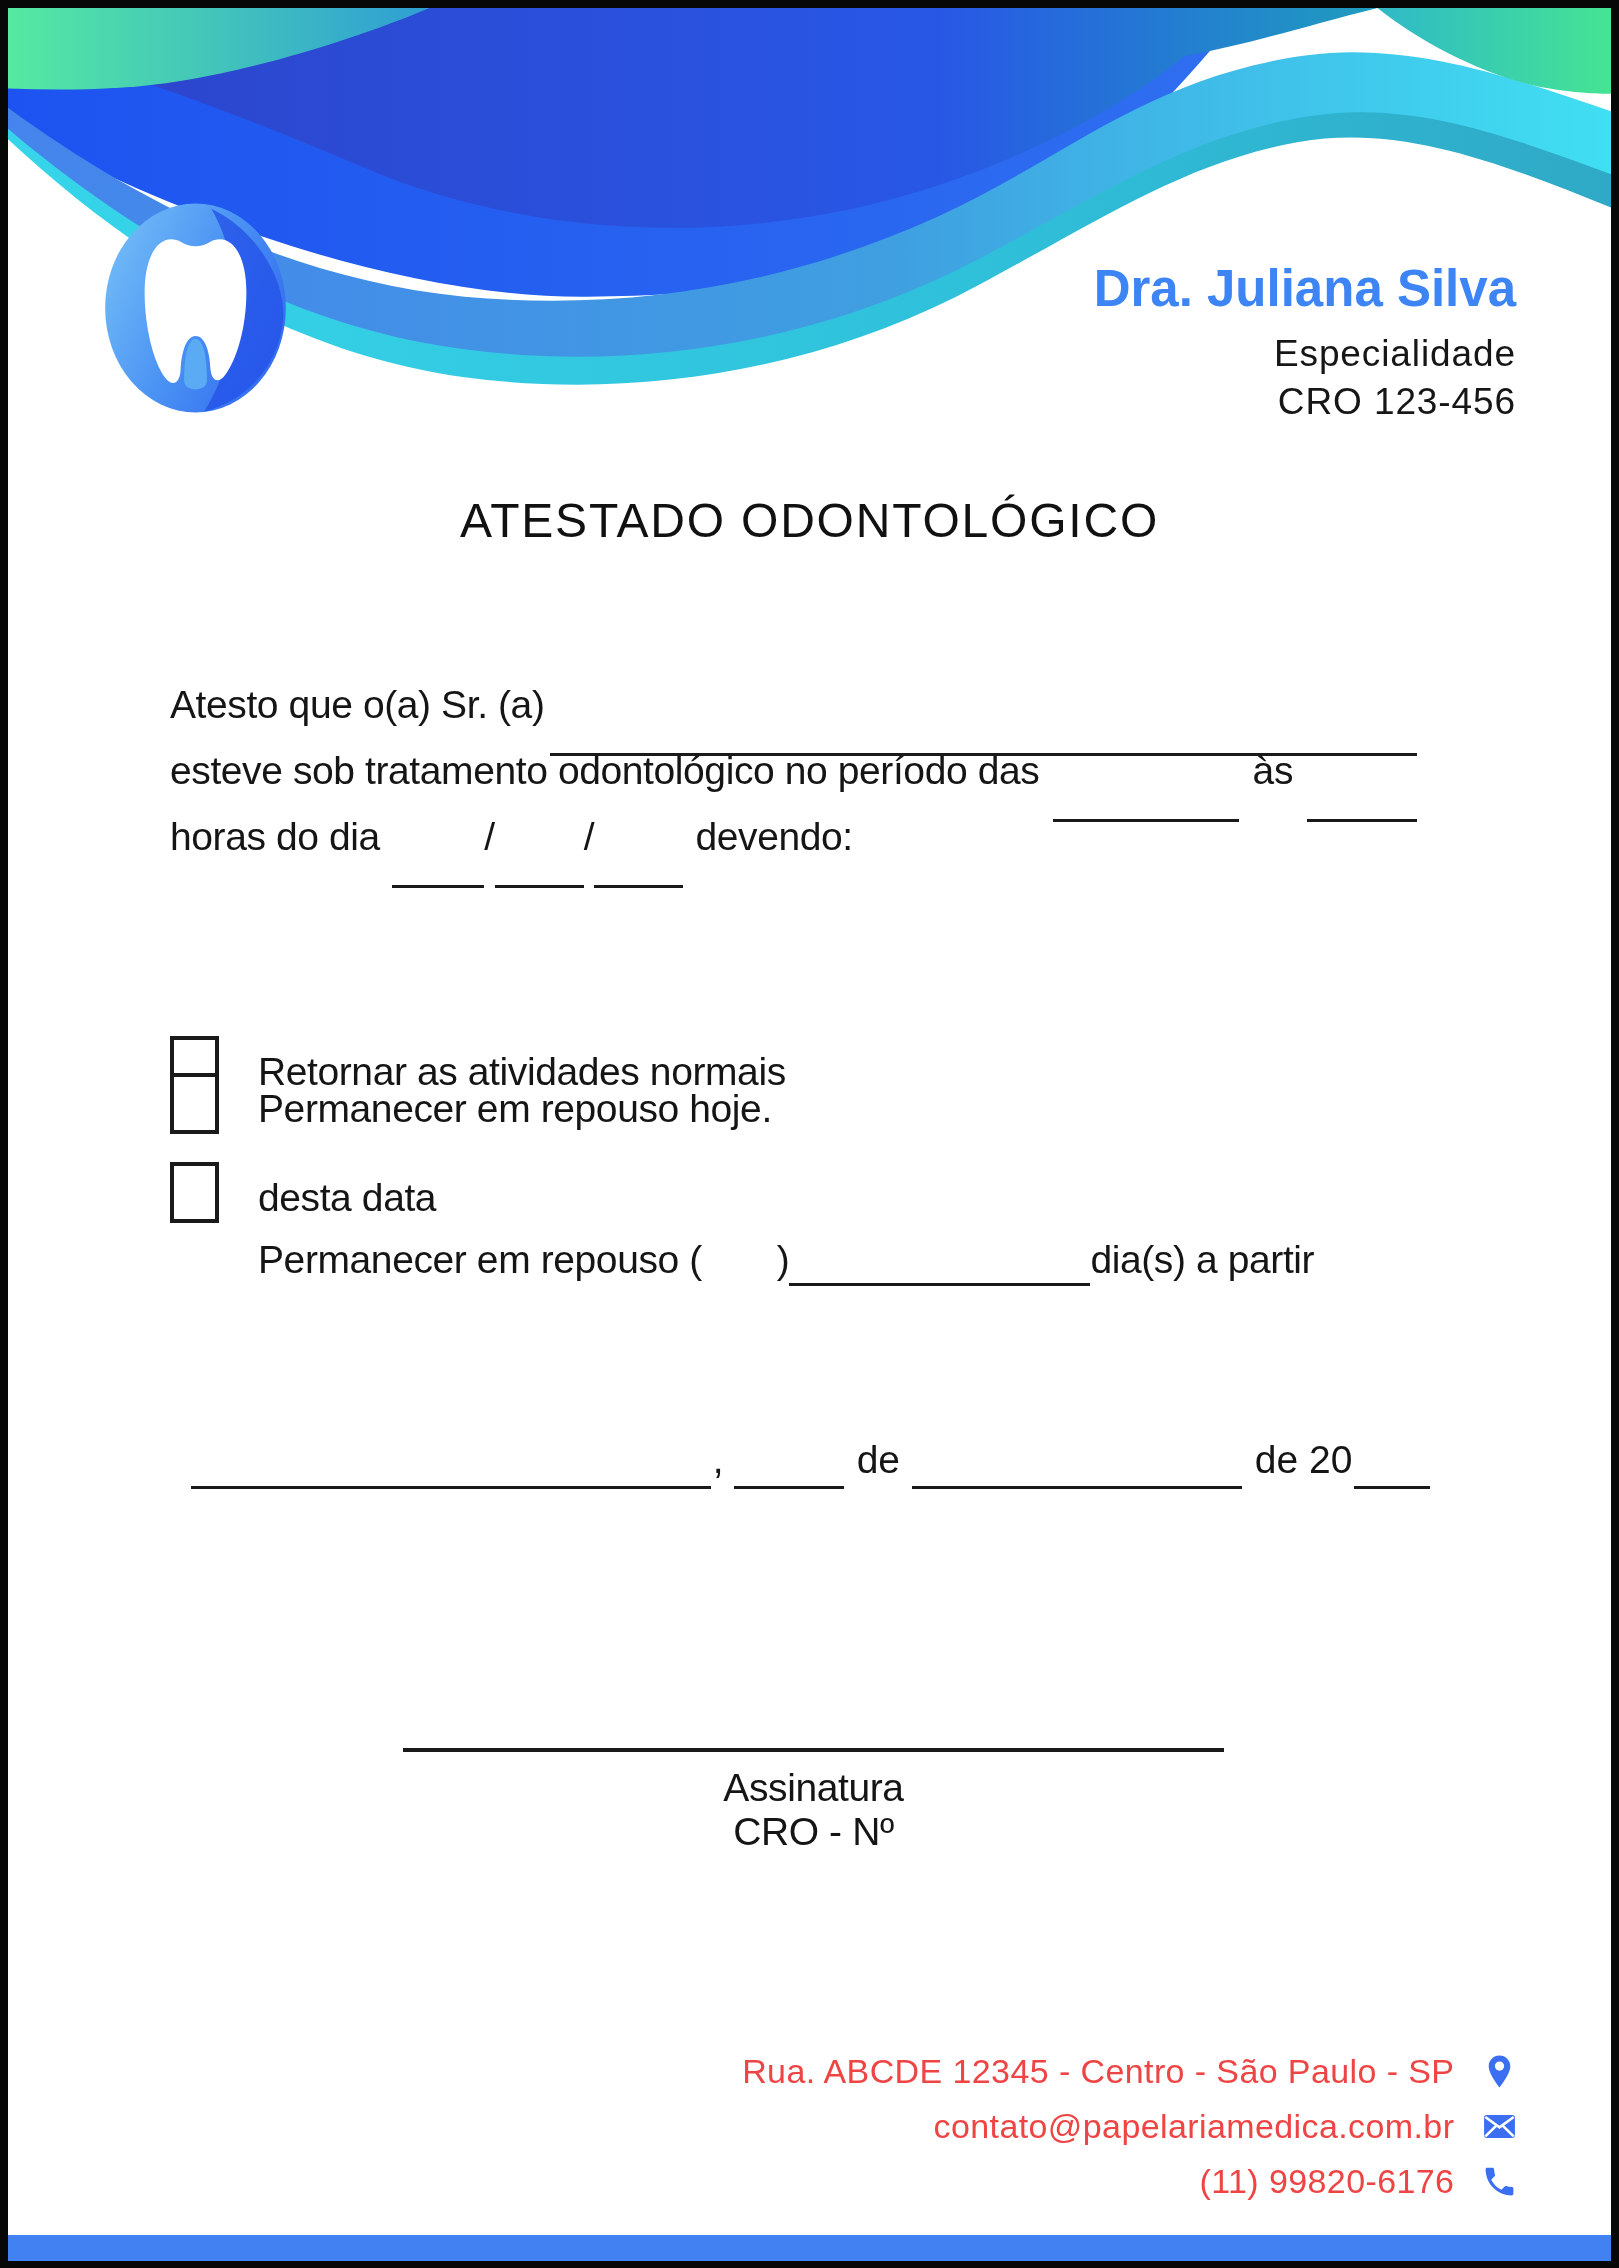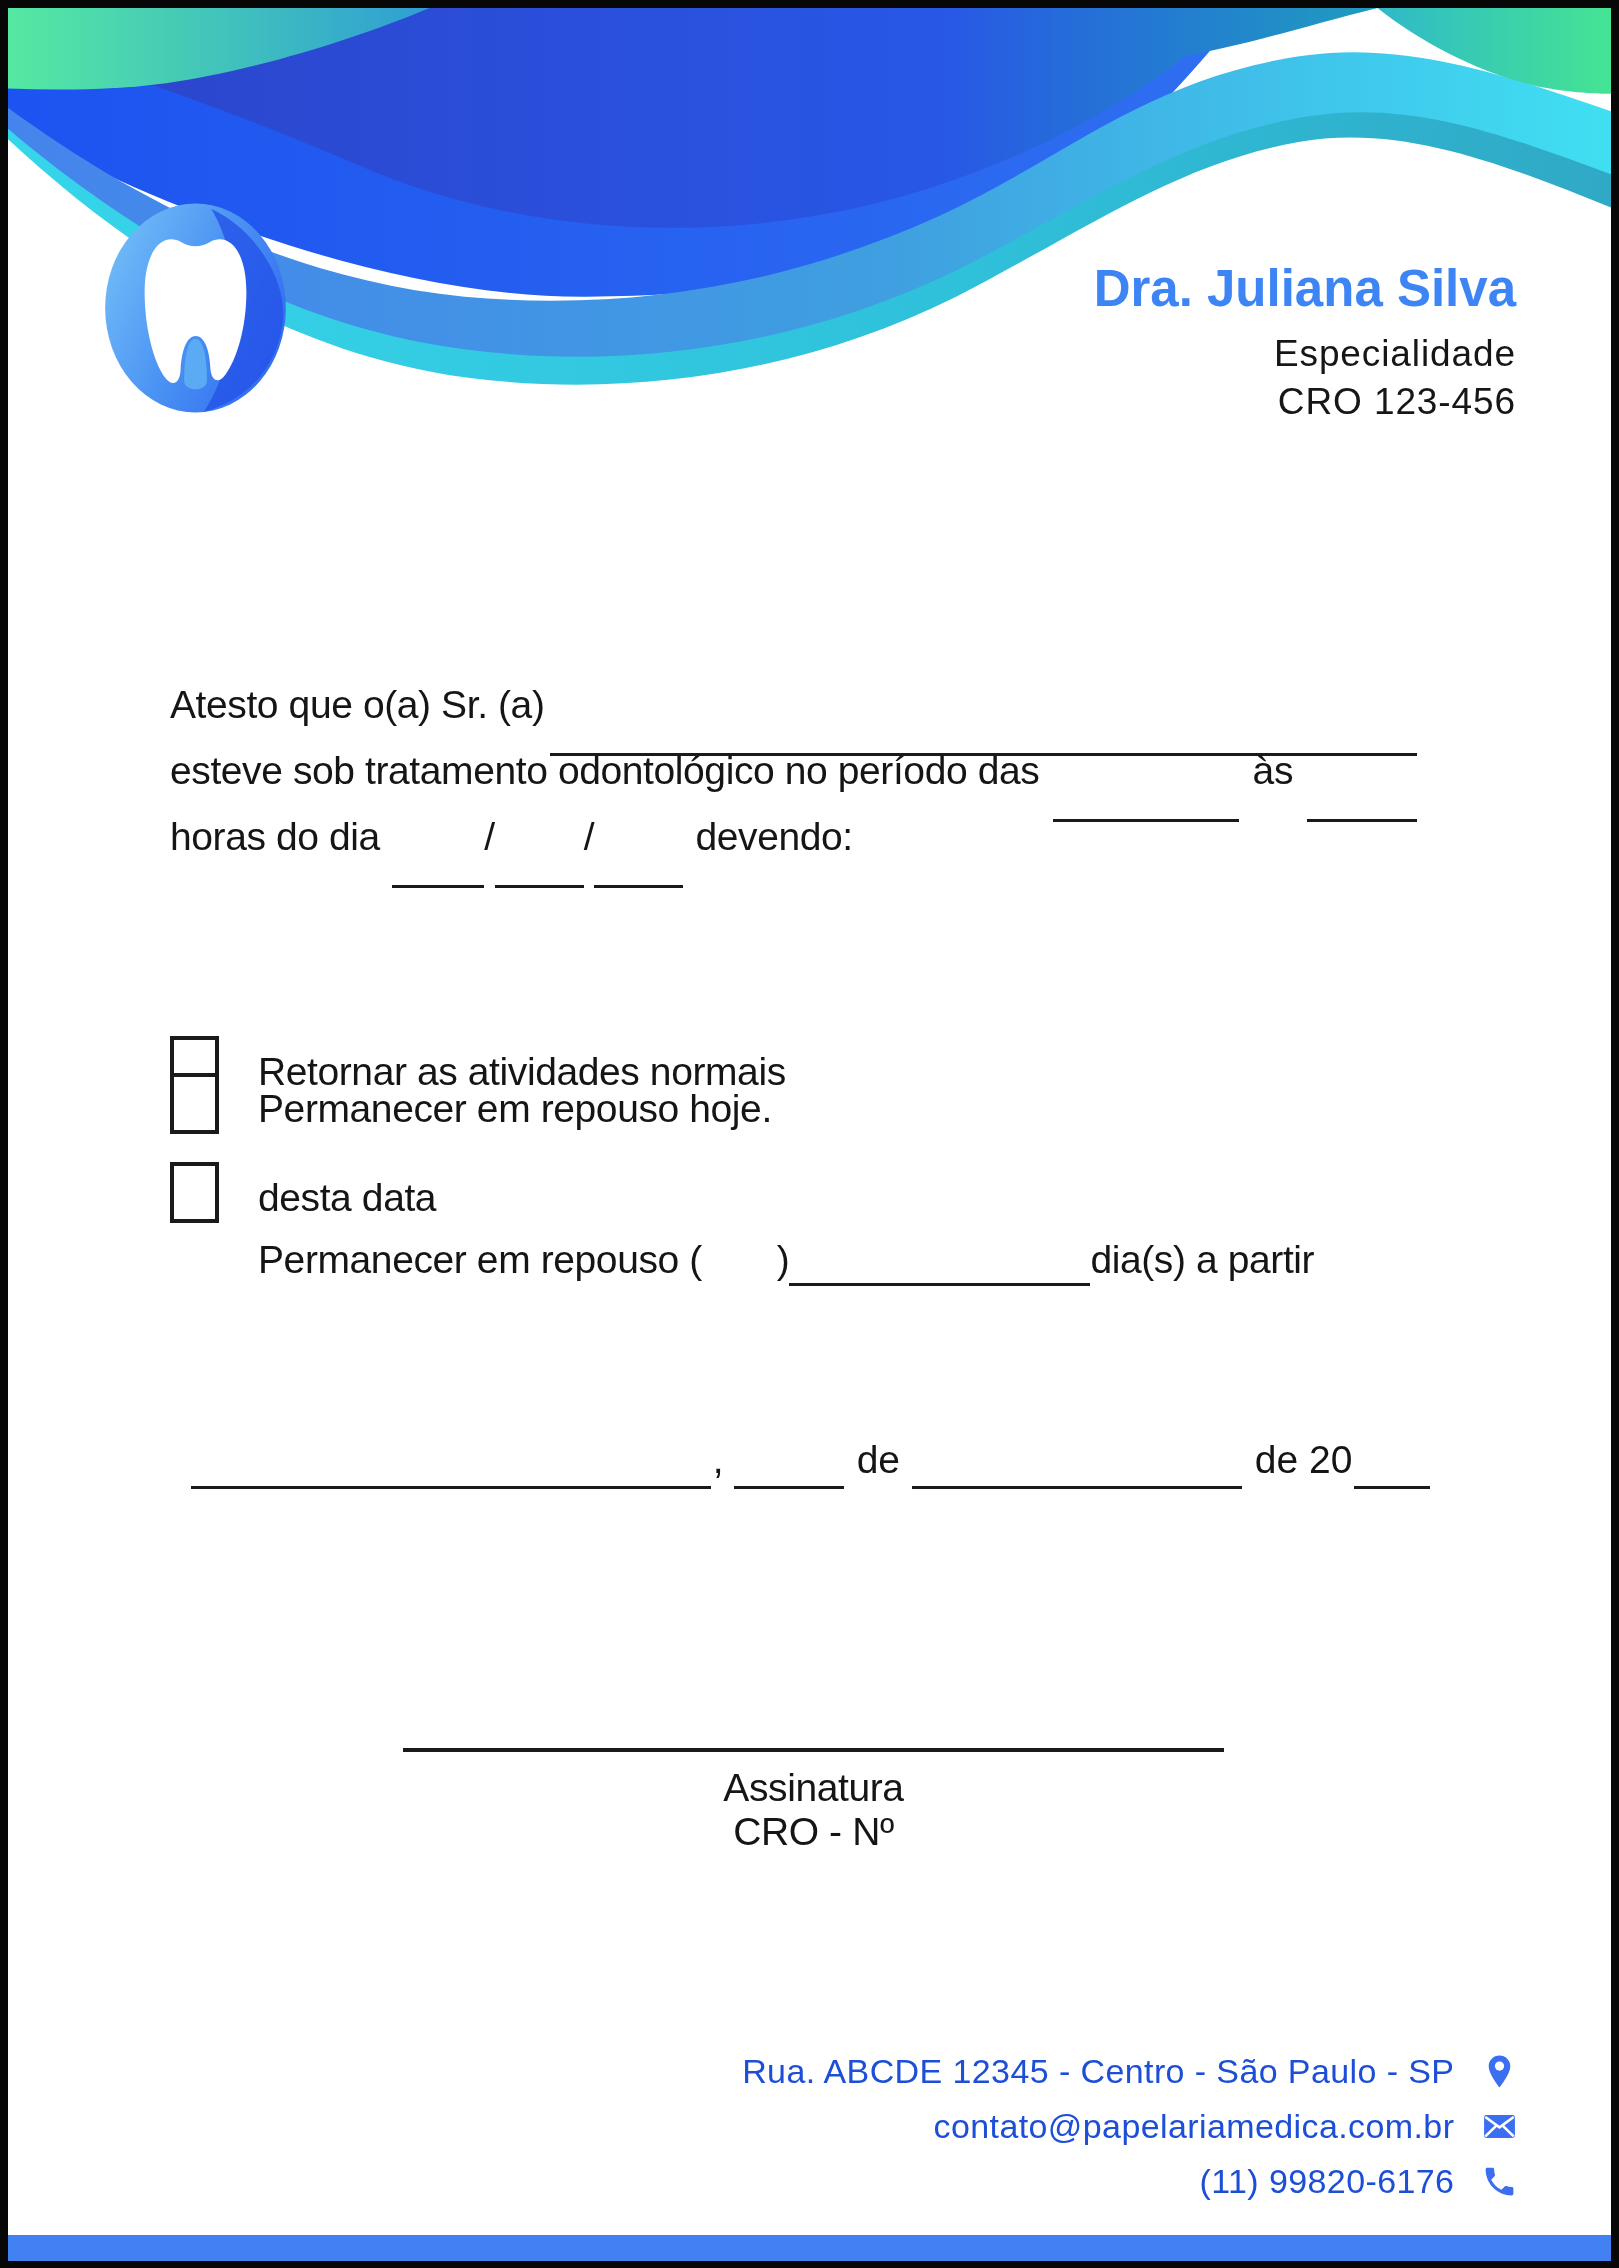--- a/index.html
+++ b/index.html
@@ -43,21 +43,21 @@
   .date-line .t{margin:0 12.4px;}
   .date-line .t.comma{margin:0 10.6px 0 1.8px;}
   .date-line .t.attach{margin-right:1.8px;}
   
   .signature{position:absolute;left:403px;top:1748px;width:821px;text-align:center;}
   .sig-line{height:4.4px;background:#1a1a1a;}
   .sig-label{font-size:39px;margin-top:14px;letter-spacing:-0.4px;}
   .sig-cro{font-size:39px;letter-spacing:-0.4px;}
   
   .footer-row{position:absolute;right:101px;height:43px;display:flex;align-items:center;}
-  .footer-row .txt{font-size:34px;color:#1d4ed8;letter-spacing:0.4px;margin-right:26.6px;white-space:nowrap;}
+  .footer-row .txt{font-size:34px;color:#ef4444;letter-spacing:0.4px;margin-right:26.6px;white-space:nowrap;}
   .footer-row svg{width:37px;height:37px;flex:0 0 auto;}
   .bottom-bar{position:absolute;left:8px;right:8px;bottom:8px;height:26px;}
 </style>
 </head>
 <body>
 
 <div class="page">
 
   <svg class="wave-svg" viewBox="0 0 1826 600" preserveAspectRatio="none">
     <defs>
@@ -122,20 +122,21 @@
 
     <path d="M97,206 C97,172 103,158 110,158 C117,158 123,172 123,206 C123,219 97,219 97,206 Z" fill="#5aabf4"></path>
   </svg>
 
   <div class="doctor">
     <div class="name" style="color:#3d85f4;">Dra. Juliana Silva</div>
     <div class="spec">Especialidade</div>
     <div class="lic">CRO 123-456</div>
   </div>
 
+  <div class="doc-title">ATESTADO ODONTOLÓGICO</div>
 
   <div class="body-text">
     <div class="body-line">
       <span>Atesto que o(a) Sr. (a)</span>
       <span class="bl" style="flex:1;margin-left:5.3px;"></span>
     </div>
     <div class="body-line">
       <span>esteve sob tratamento odontológico no período das</span>
       <span class="bl" style="flex:1;min-width:80px;margin-left:14px;margin-right:14px;"></span>
       <span>às</span>

